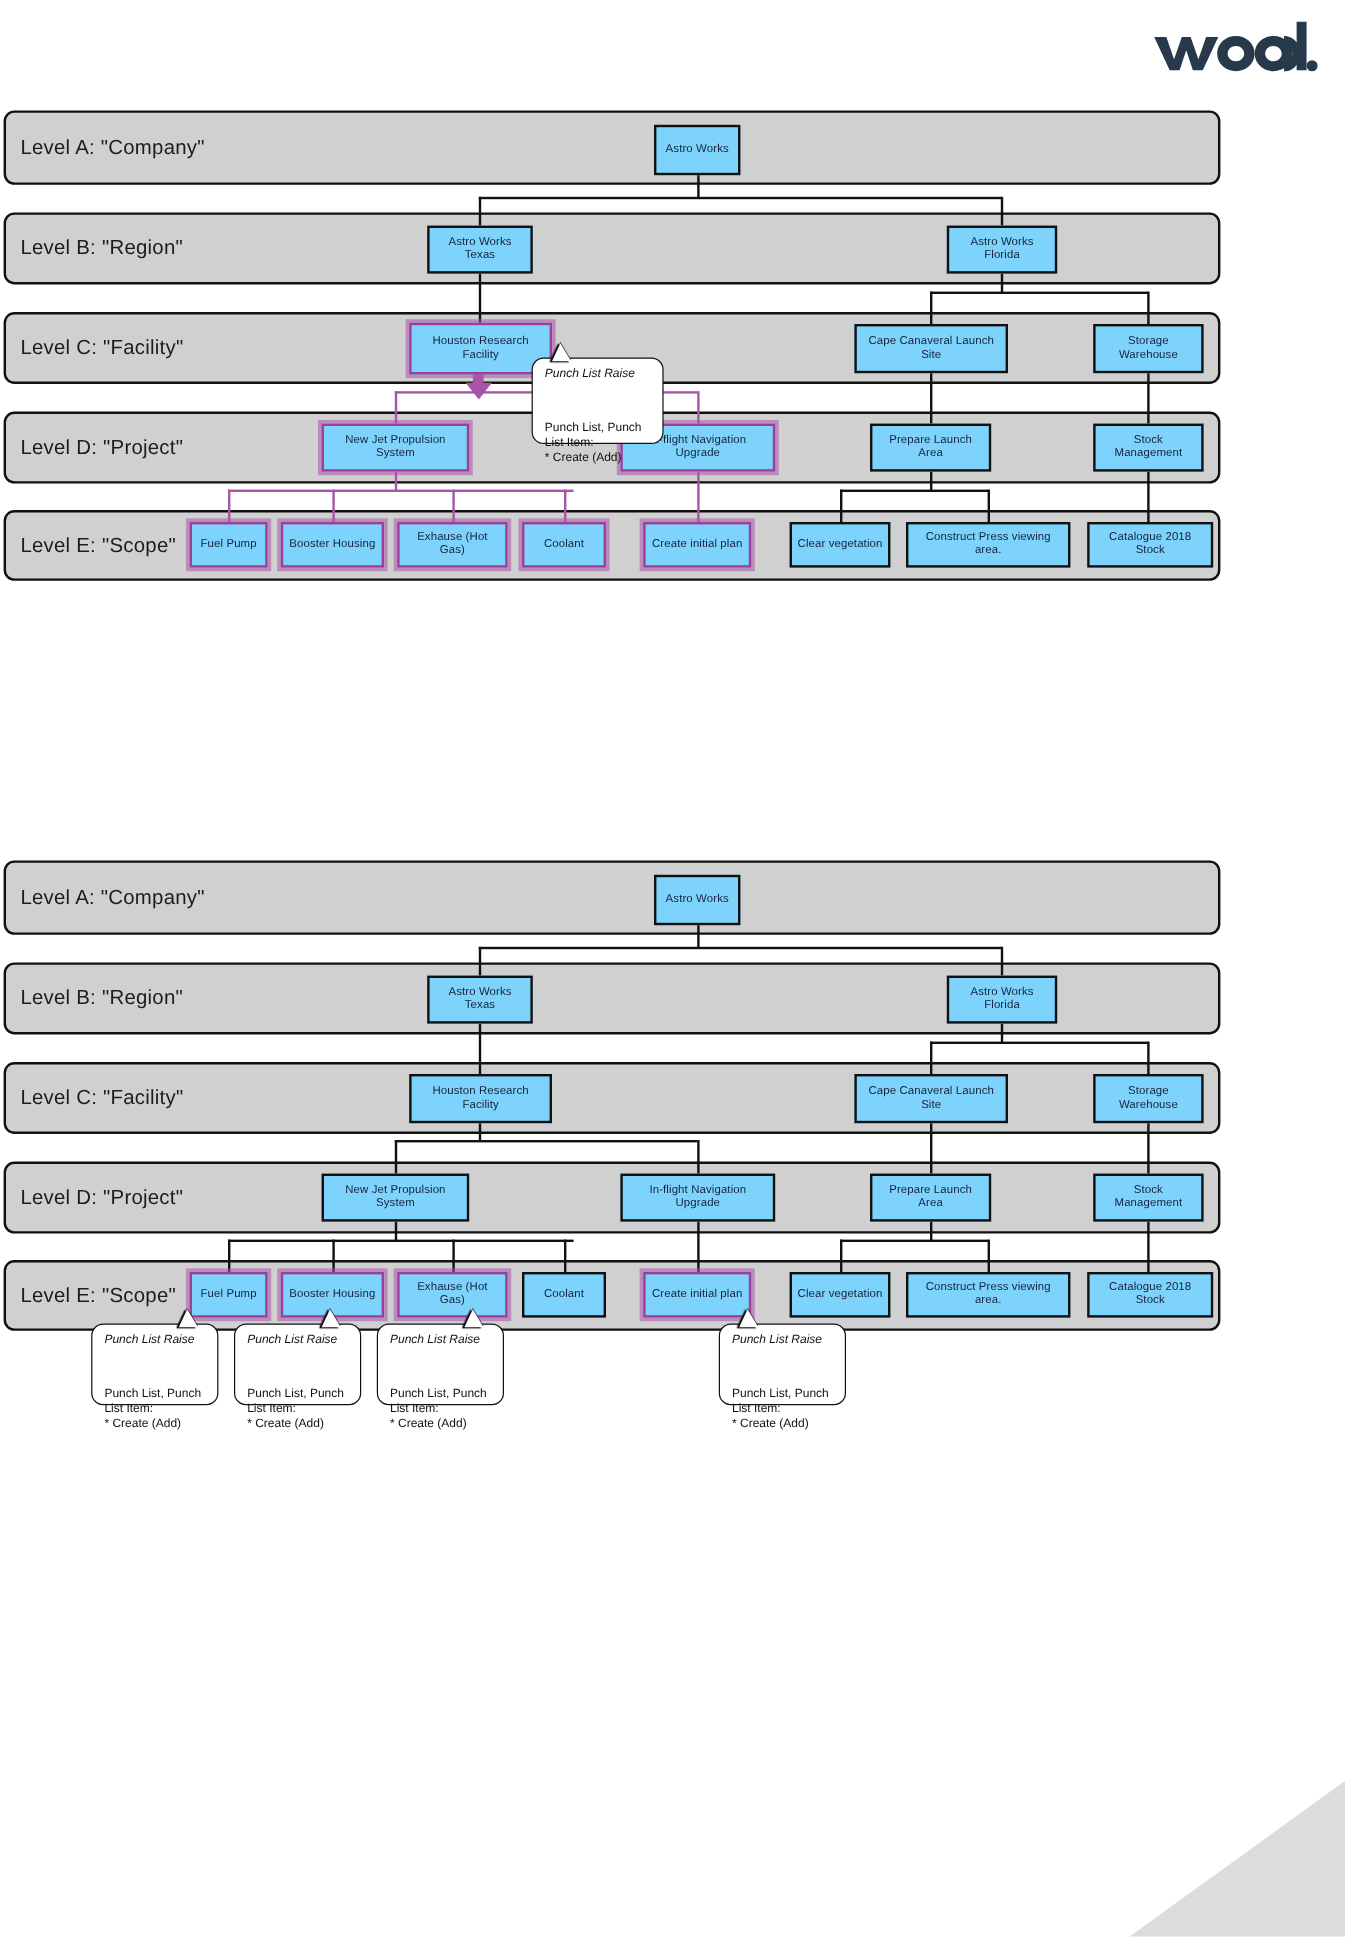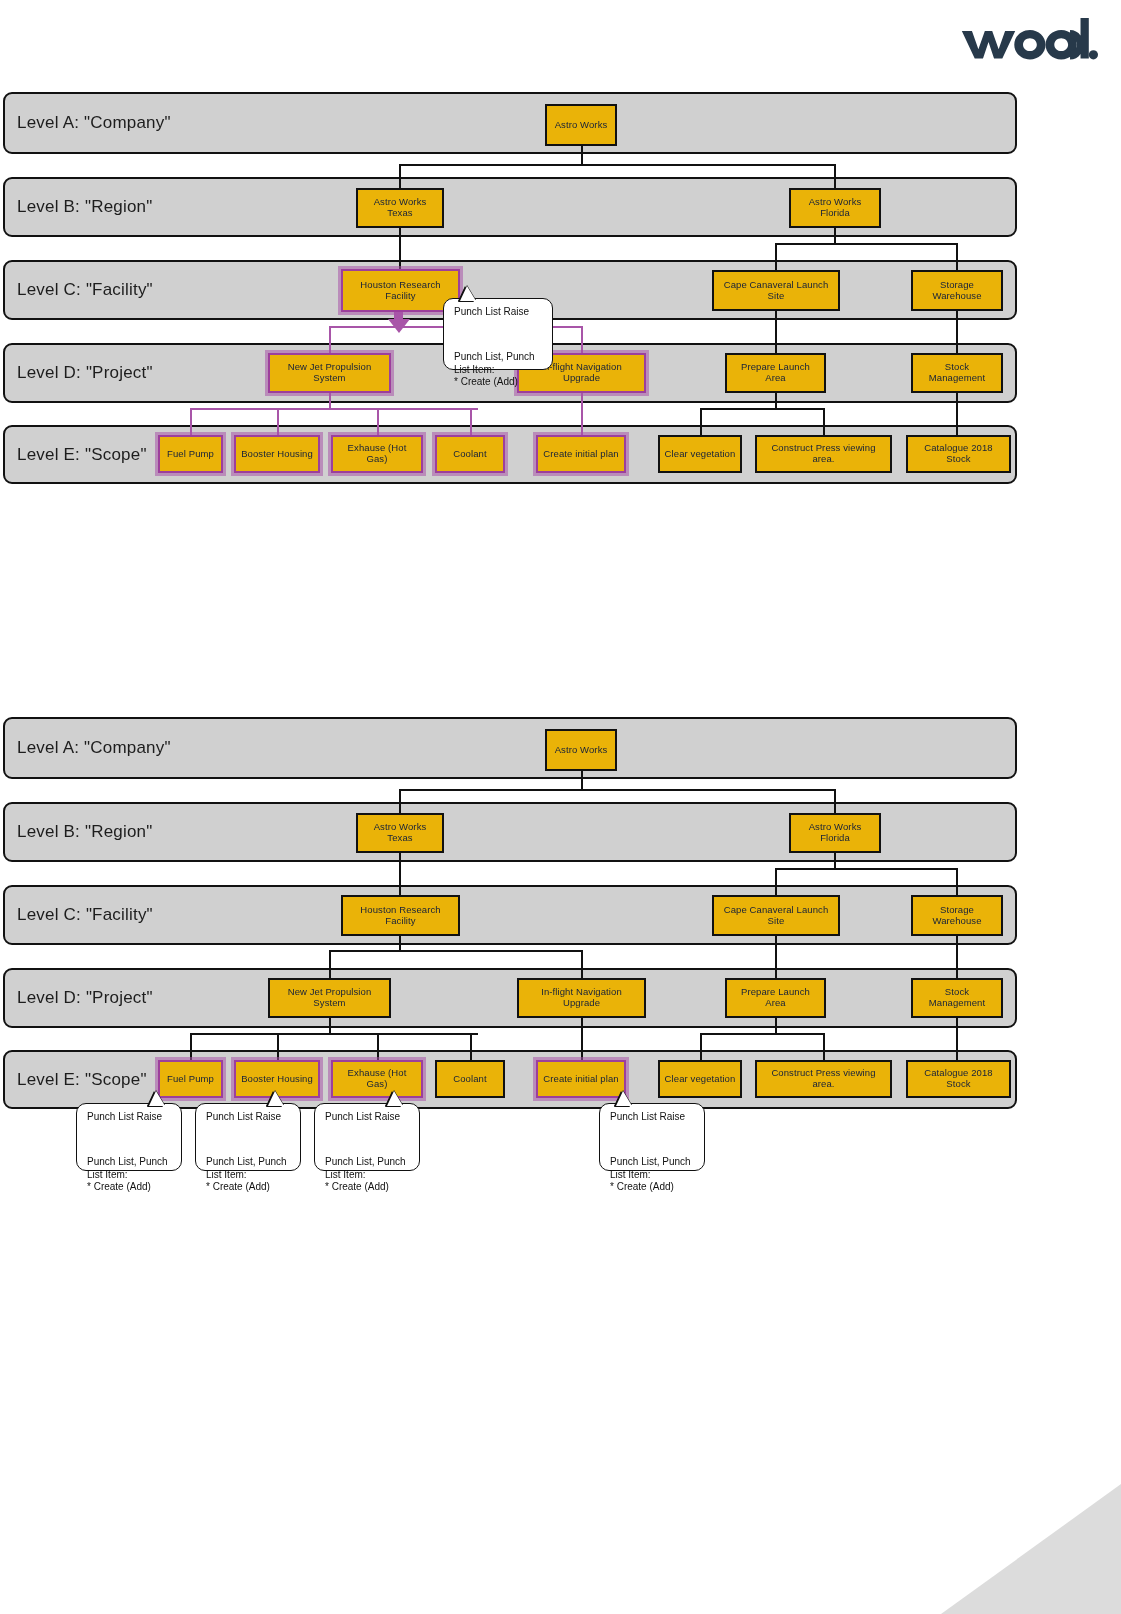--- a/index.html
+++ b/index.html
@@ -44,21 +44,21 @@
     transform:translateY(-50%);
     font-size:17px;
     color:#1d1d1d;
     letter-spacing:0.2px;
     white-space:nowrap;
   }
 
   
   .node{
     position:absolute;
-    background:#eab308;
+    background:#7dd3fc;
     border:2px solid #111;
     box-sizing:border-box;
     display:flex;align-items:center;justify-content:center;
     text-align:center;
     font-size:9.5px;
     color:#16213a;
     letter-spacing:0.1px;
     line-height:1.15;
     padding:2px 3px;
     z-index:4;
@@ -95,20 +95,21 @@
     position:absolute;
     background:#ffffff;
     border:1.6px solid #111;
     border-radius:10px;
     box-sizing:border-box;
     padding:7px 9px 8px 10px;
     z-index:20;
     color:#111;
   }
   .callout .c-title{
+    font-style:italic;
     font-size:10px;
     margin-bottom:9px;
     white-space:nowrap;
   }
   .callout .c-body{
     font-size:10px;
     line-height:1.25;
     white-space:pre-line;
     margin-top:34px;
   }

